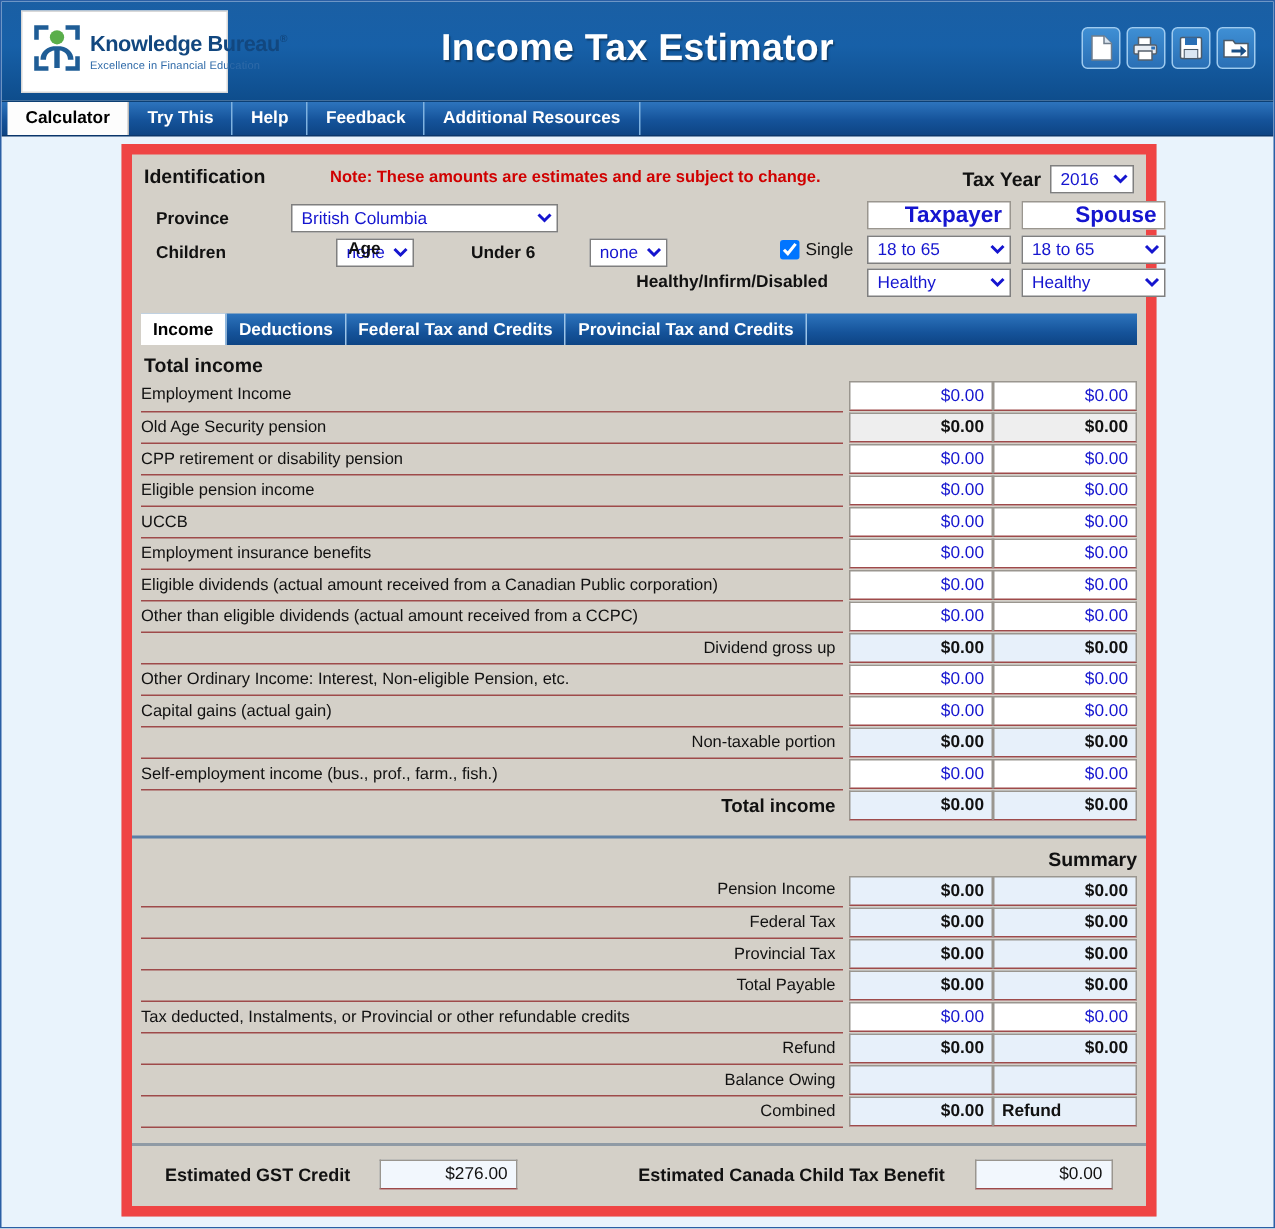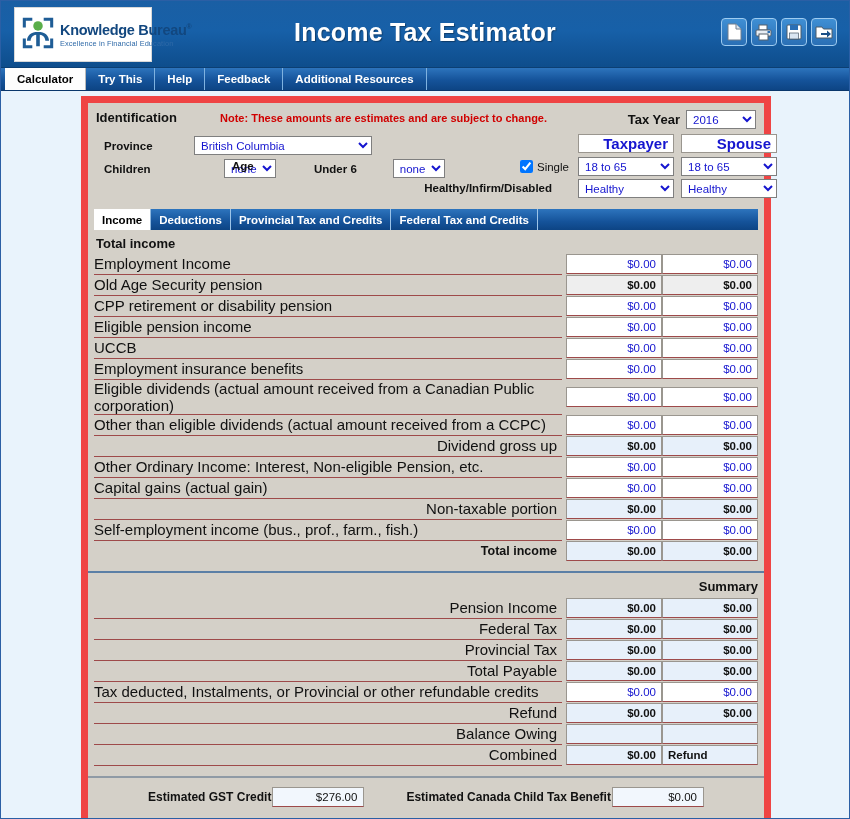--- a/index.html
+++ b/index.html
@@ -143,21 +143,21 @@
     display: flex; align-items: center; gap: 4px;
   }
   #single-wrap input { margin: 0; width: 13px; height: 13px; }
   #single-label { font-size: 11.5px; color: #111; }
 
   #taxyear-wrap {
     position: absolute; right: 8px; top: 7px;
     display: flex; align-items: center; gap: 6px;
   }
   #taxyear-label { font-size: 13px; font-weight: bold; color: #111; }
-  #taxyear-select { width: 70px; }
+  #taxyear-select { width: 56px; }
 
   #tp-head, #sp-head {
     position: absolute; top: 31px;
     width: 96px; height: 19px;
     background: #ffffff;
     border: 1px solid #9a968f;
     font-size: 15px; font-weight: bold; color: #1515cf;
     text-align: right; line-height: 18px;
     padding-right: 5px;
   }
@@ -201,21 +201,21 @@
 
   
   #income-block { padding: 2px 6px 4px 6px; }
   #income-title {
     font-size: 13px; font-weight: bold; color:#111;
     margin: 4px 0 2px 2px;
   }
   table.grid { width: 100%; border-collapse: collapse; }
   table.grid td { padding: 0; vertical-align: middle; }
   td.lab {
-    font-size: 15px; color: #111;
+    font-size: 11px; color: #111;
     border-bottom: 1px solid #9e4a4a;
     height: 21px;
     padding-bottom: 1px;
     padding-left: 2px;
   }
   td.lab.right { text-align: right; padding-right: 5px; }
   td.lab.bold { font-weight: bold; font-size: 12.5px; border-bottom: none; }
   td.lab.nobord { border-bottom: none; }
   td.spacer { width: 4px; border: none; }
   td.val { width: 96px; padding: 0 0 0 0; }
@@ -251,21 +251,21 @@
     background: #d4d0c8;
   }
   #summary-title { font-size: 13px; font-weight: bold; color:#111; margin: 4px 0 3px 12px; text-align: right; }
 
   
   #credits {
     border-top: 2px solid #8f9aa5;
     margin-top: 6px;
     padding: 9px 6px 11px 6px;
     display: flex; align-items: center; justify-content: center;
-    gap: 1px;
+    gap: 20px;
   }
   .credit-label { font-size: 12px; font-weight: bold; color:#111; }
   .credit-cell {
     width: 92px; height: 20px; line-height: 19px;
     background: #f2f7fd;
     border: 1px solid #9a968f;
     border-bottom: 1px solid #9e4a4a;
     font-size: 11.5px; color: #111; text-align: right; padding-right: 6px;
   }
   #credits .gap { width: 40px; }
@@ -387,22 +387,22 @@
         <option>Healthy</option>
       </select>
       <select id="hl-sp" class="ctl">
         <option>Healthy</option>
       </select>
     </div>
 
     <div id="subtabs">
       <div class="stab active">Income</div>
       <div class="stab">Deductions</div>
+      <div class="stab">Federal Tax and Credits</div>
       <div class="stab">Provincial Tax and Credits</div>
-      <div class="stab">Federal Tax and Credits</div>
     </div>
 
     <div id="income-block">
       <div id="income-title">Total income</div>
       <table class="grid">
         <tbody id="income-rows">
             <tr>
               <td class="lab">Employment Income</td>
               <td class="spacer"></td>
               <td class="val">

